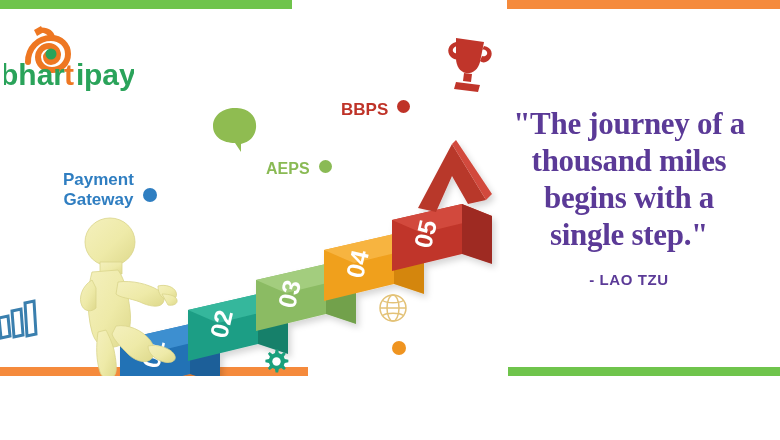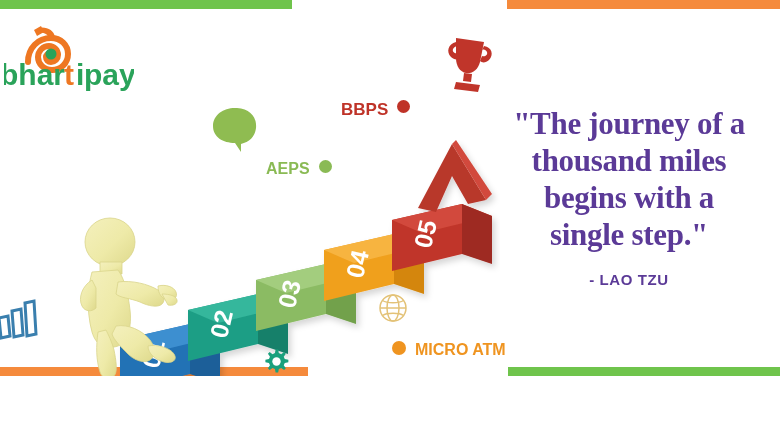--- a/index.html
+++ b/index.html
@@ -237,39 +237,43 @@
   <div class="deco-icon" id="icon-barchart">
     <svg width="42" height="48" viewBox="0 0 42 48">
       <g fill="none" stroke="#3a7fae" stroke-width="3">
         <polygon points="3,26 12,24 14,44 5,46"></polygon>
         <polygon points="16,19 25,17 27,43 18,45"></polygon>
         <polygon points="29,11 38,9 40,42 31,44"></polygon>
       </g>
     </svg>
   </div>
 
+  <div class="svc" id="svc-payment-gateway">
+    <span class="txt" style="white-space: pre-line;">Payment
+Gateway</span>
+    <span class="dot"></span>
+  </div>
 
   <div class="svc" id="svc-aeps">
     <span class="txt">AEPS</span>
     <span class="dot"></span>
   </div>
 
   <div class="svc" id="svc-bbps">
     <span class="txt">BBPS</span>
     <span class="dot"></span>
   </div>
 
   <div class="svc" id="svc-dmt">
     <span class="dot"></span>
     <span class="txt">DMT</span>
   </div>
 
   <div class="svc" id="svc-micro-atm">
     <span class="dot"></span>
-    <span class="txt">MICRO ATM</span>
   </div>
 
   <div id="quote-block">
     <div id="quote-text" style="white-space: pre-line;">"The journey of a
 thousand miles
 begins with a
 single step."</div>
     <div id="quote-author">- LAO TZU</div>
   </div>
 

